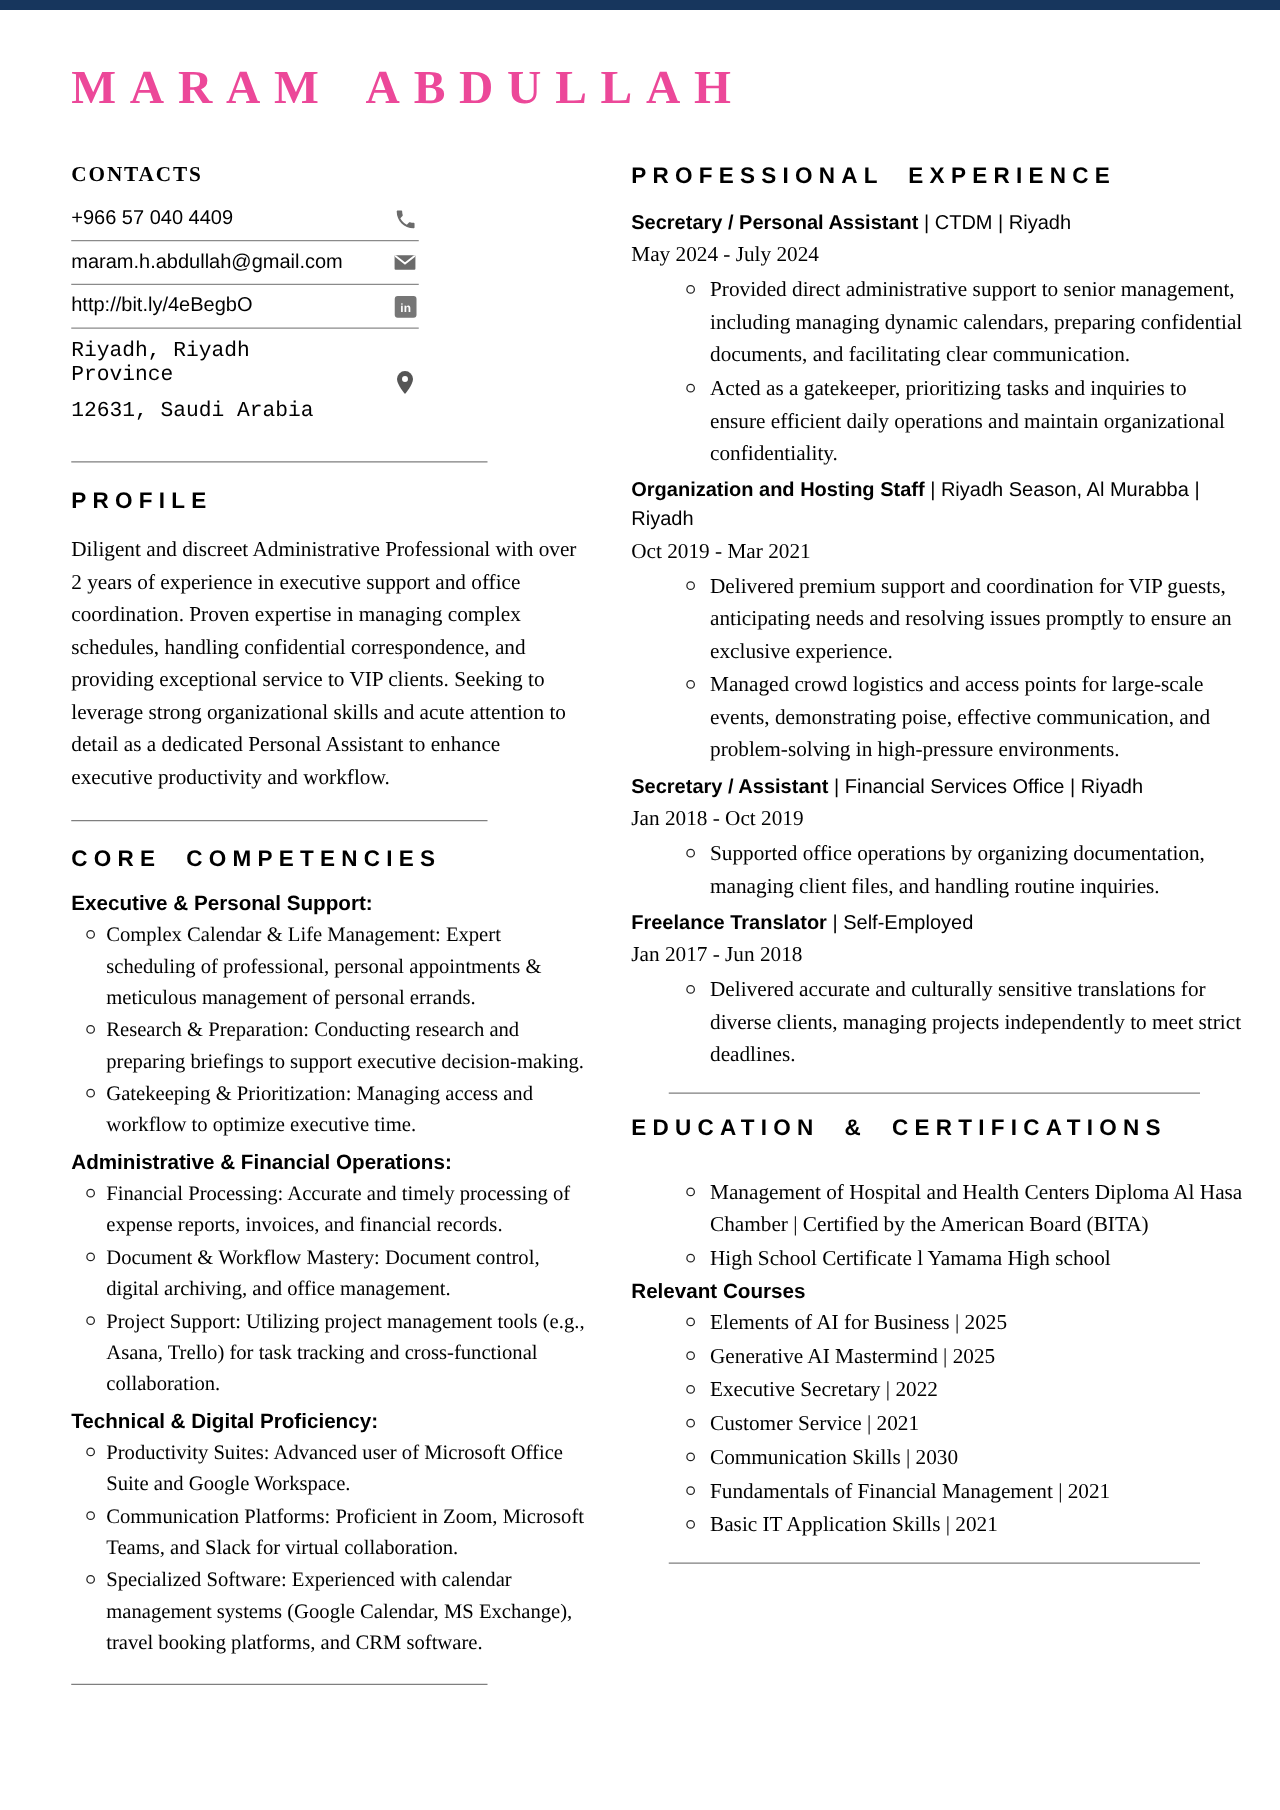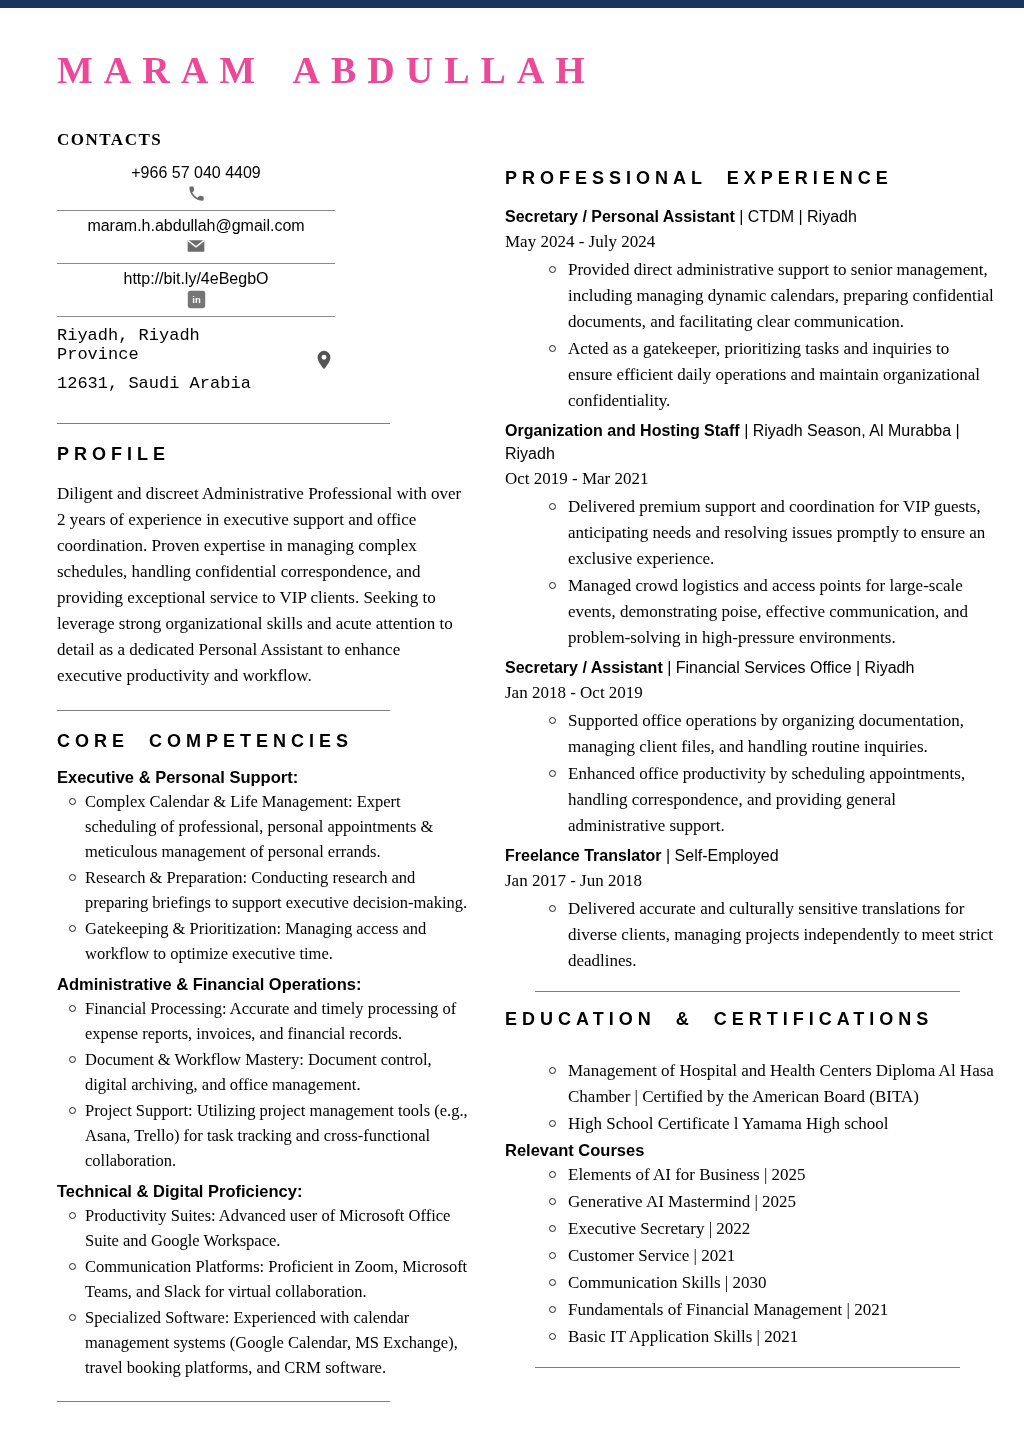--- a/index.html
+++ b/index.html
@@ -9,32 +9,32 @@
     font-family: "Liberation Serif", serif;
     overflow: hidden; position: relative;
   }
   .top-bar { position: absolute; top: 0; left: 0; width: 100%; height: 8px; background: #17365d; }
   .page { padding: 48px 30px 0 57px; }
   .name {
     font-family: "Liberation Serif", serif;
     font-size: 38px; font-weight: 700; letter-spacing: 11px; word-spacing: 8px;
     color: #ec4899; margin: 0 0 38px 0;
   }
-  .columns { display: flex; align-items: center; margin-top: 12px; }
+  .columns { display: flex; align-items: flex-start; margin-top: 12px; }
   .col-left { flex: 0 0 412px; width: 412px; }
   .col-right { flex: 1; margin-left: 36px; }
 
   .contacts-heading {
     font-family: "Liberation Serif", serif;
     font-size: 17px; font-weight: 700; letter-spacing: 1.5px; margin: 0 0 8px 0;
   }
   .contact-row {
     display: flex; align-items: center; justify-content: space-between;
     width: 278px; border-bottom: 1px solid #8a8a8a; padding: 6px 0;
-    font-family: "Liberation Sans", sans-serif; font-size: 16px; flex-direction: column;
+    font-family: "Liberation Sans", sans-serif; font-size: 16px;
   }
   .address-block {
     display: flex; align-items: center; justify-content: space-between;
     width: 278px; padding: 4px 0;
     font-family: Liberation Mono, monospace; font-size: 17px; gap: 44px;
   }
   .address-lines div { padding: 5px 0; }
   .icon { display: inline-flex; width: 22px; height: 22px; align-items: center; justify-content: center; flex: none; }
 
   .sep { border: none; border-top: 1px solid #7f7f7f; width: 333px; margin: 21px 0 20px 0; }
@@ -189,21 +189,20 @@
         </div>
 
         <div>
           <div class="job-header">
             <span class="job-title">Secretary / Assistant</span>
             <span class="job-meta">| Financial Services Office | Riyadh</span>
           </div>
           <div class="job-dates">Jan 2018 - Oct 2019</div>
           <ul class="bullets">
             <li>Supported office operations by organizing documentation, managing client files, and handling routine inquiries.</li>
-            <li>Enhanced office productivity by scheduling appointments, handling correspondence, and providing general administrative support.</li>
           </ul>
         </div>
 
         <div>
           <div class="job-header">
             <span class="job-title">Freelance Translator</span>
             <span class="job-meta">| Self-Employed</span>
           </div>
           <div class="job-dates">Jan 2017 - Jun 2018</div>
           <ul class="bullets">

